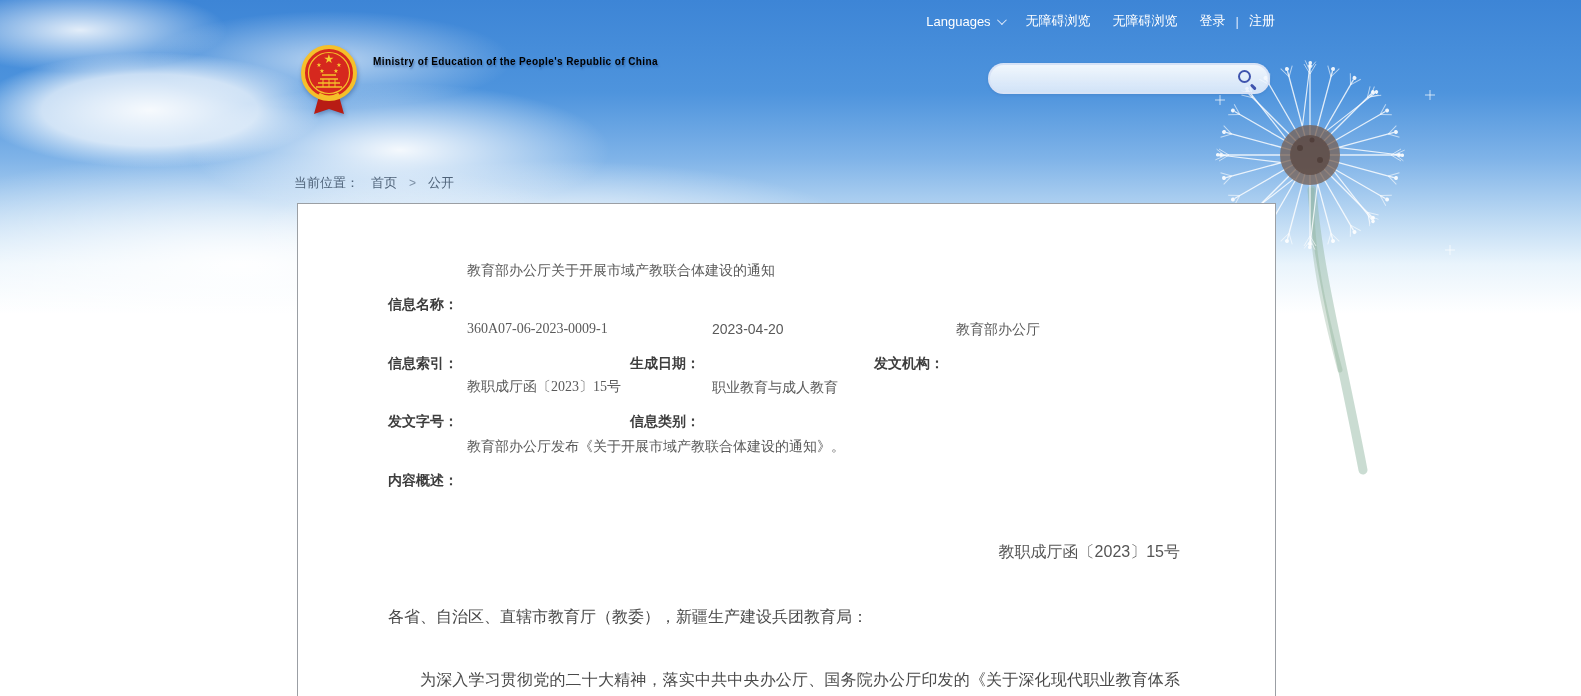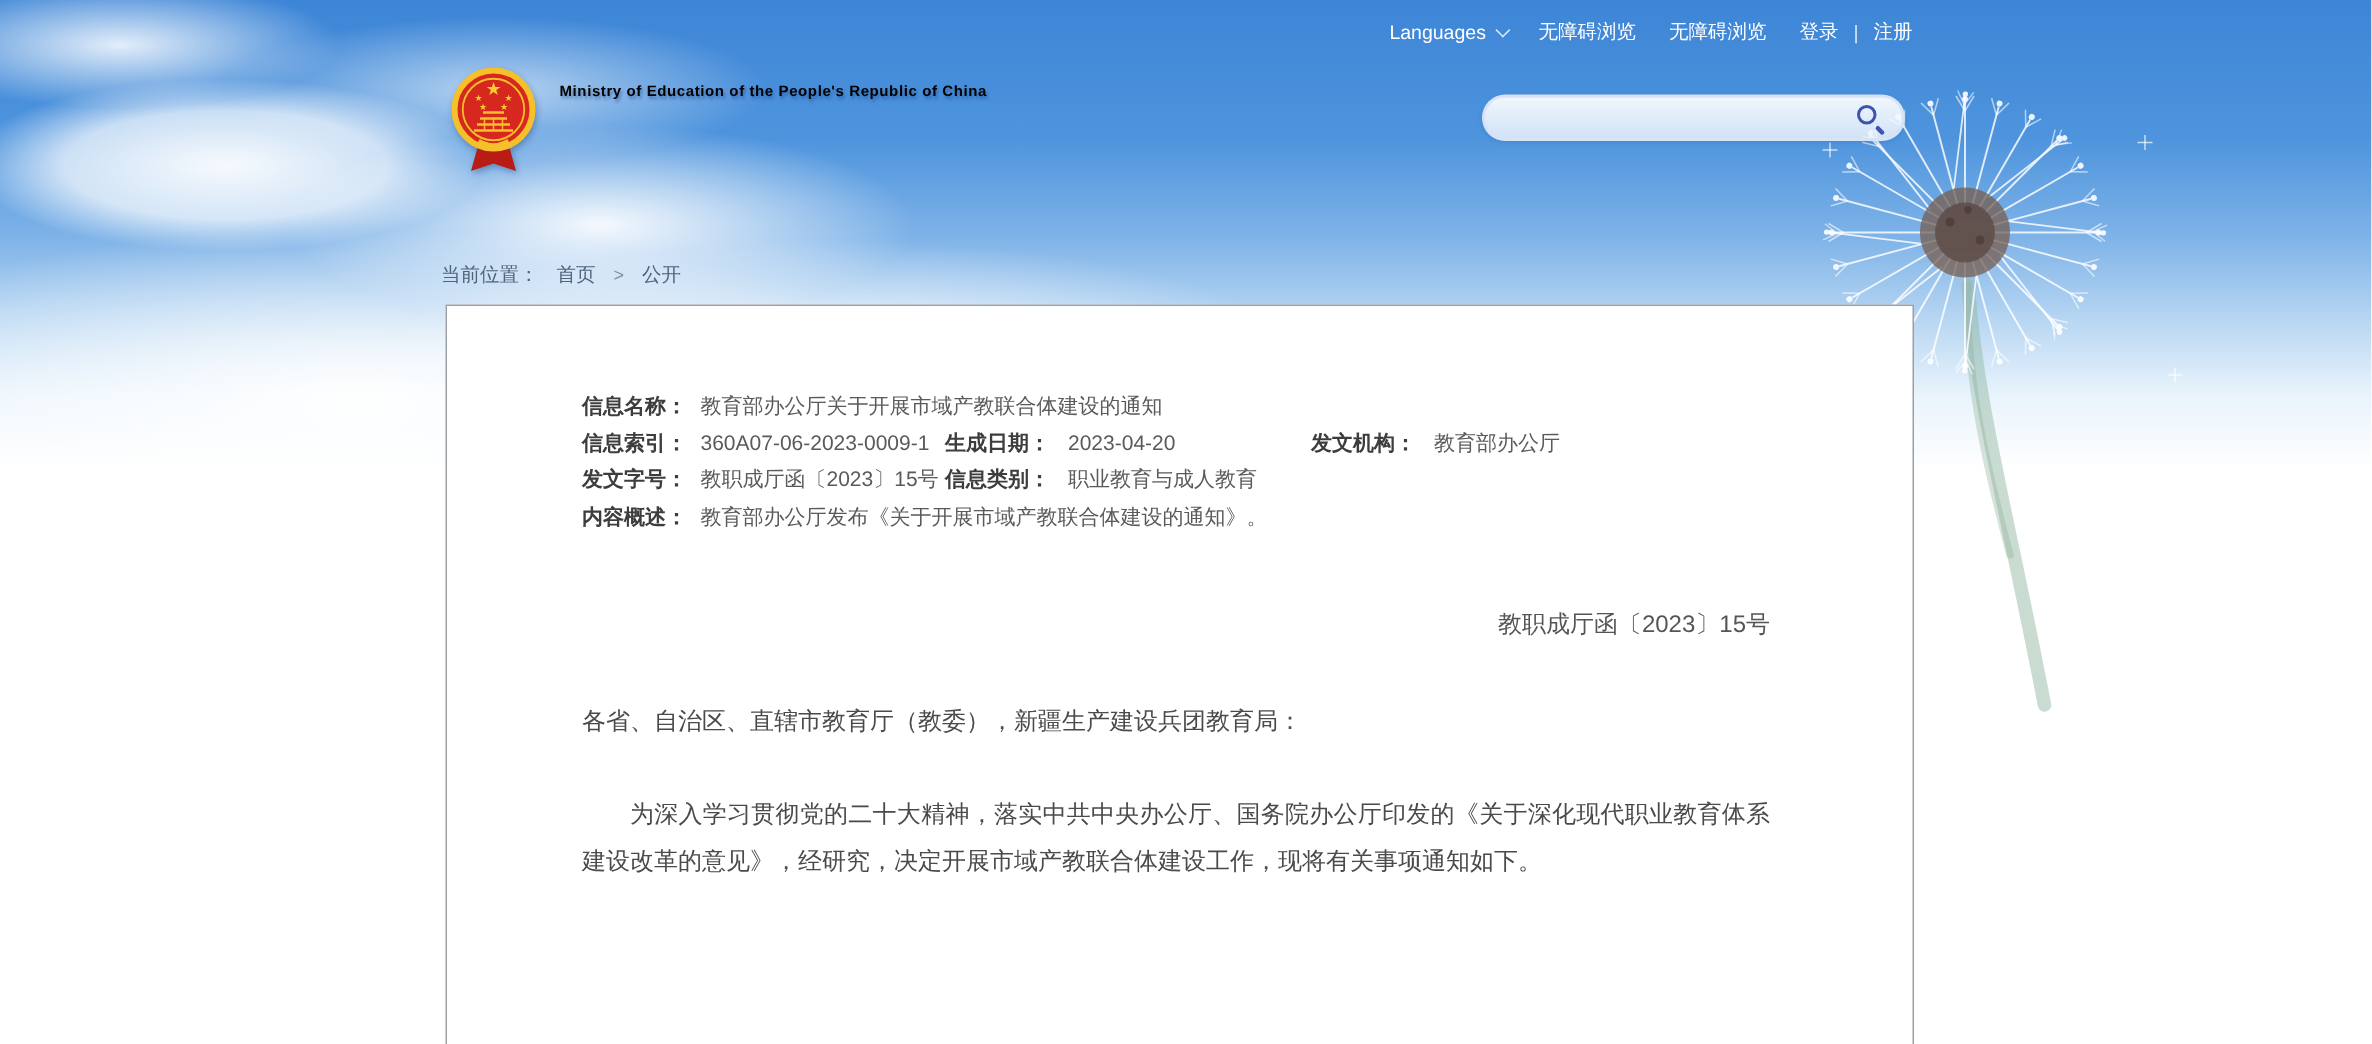--- a/index.html
+++ b/index.html
@@ -79,22 +79,22 @@
   .bc-sep { color:#7d90a5; font-size:12px; }
 
   
   .content {
     position:absolute; left:297px; top:203px; width:979px; height:560px;
     background:#ffffff; border:1px solid #9b9fa4;
     padding:54px 95px 0 90px;
   }
   .meta { font-size:14px; line-height:24.5px; color:#5a5a5a; white-space:nowrap; }
   .meta-row span { display:inline-block; vertical-align:top; }
-  .ml { font-weight:bold; color:#3d3d3d; }
-  .w-l1 { width:79px; } .w-v1 { width:163px; } .w-l2 { width:82px; } .w-v2 { width:162px; } .w-l3 { width:82px; }
+  .ml { font-weight:bold; color:#3d3d3d;margin-top:34px; }
+  .w-l1 { width:79px; } .w-v1 { width:163px;font-family:Liberation Serif, serif; } .w-l2 { width:82px; } .w-v2 { width:162px; } .w-l3 { width:82px; }
 
   .doc-title {
     margin-top:62px; text-align:center; font-size:21px; line-height:32px;
     font-weight:bold; color:#333333; letter-spacing:.5px;
   }
   .doc-num { margin-top:50px; text-align:right; font-size:16px; color:#555555; }
   .salutation { margin-top:44px; font-size:16px; color:#4a4a4a; }
   .para { margin-top:36px; font-size:16px; line-height:31px; color:#4a4a4a; text-indent:2em; text-align:justify; }
 </style>
 </head>

